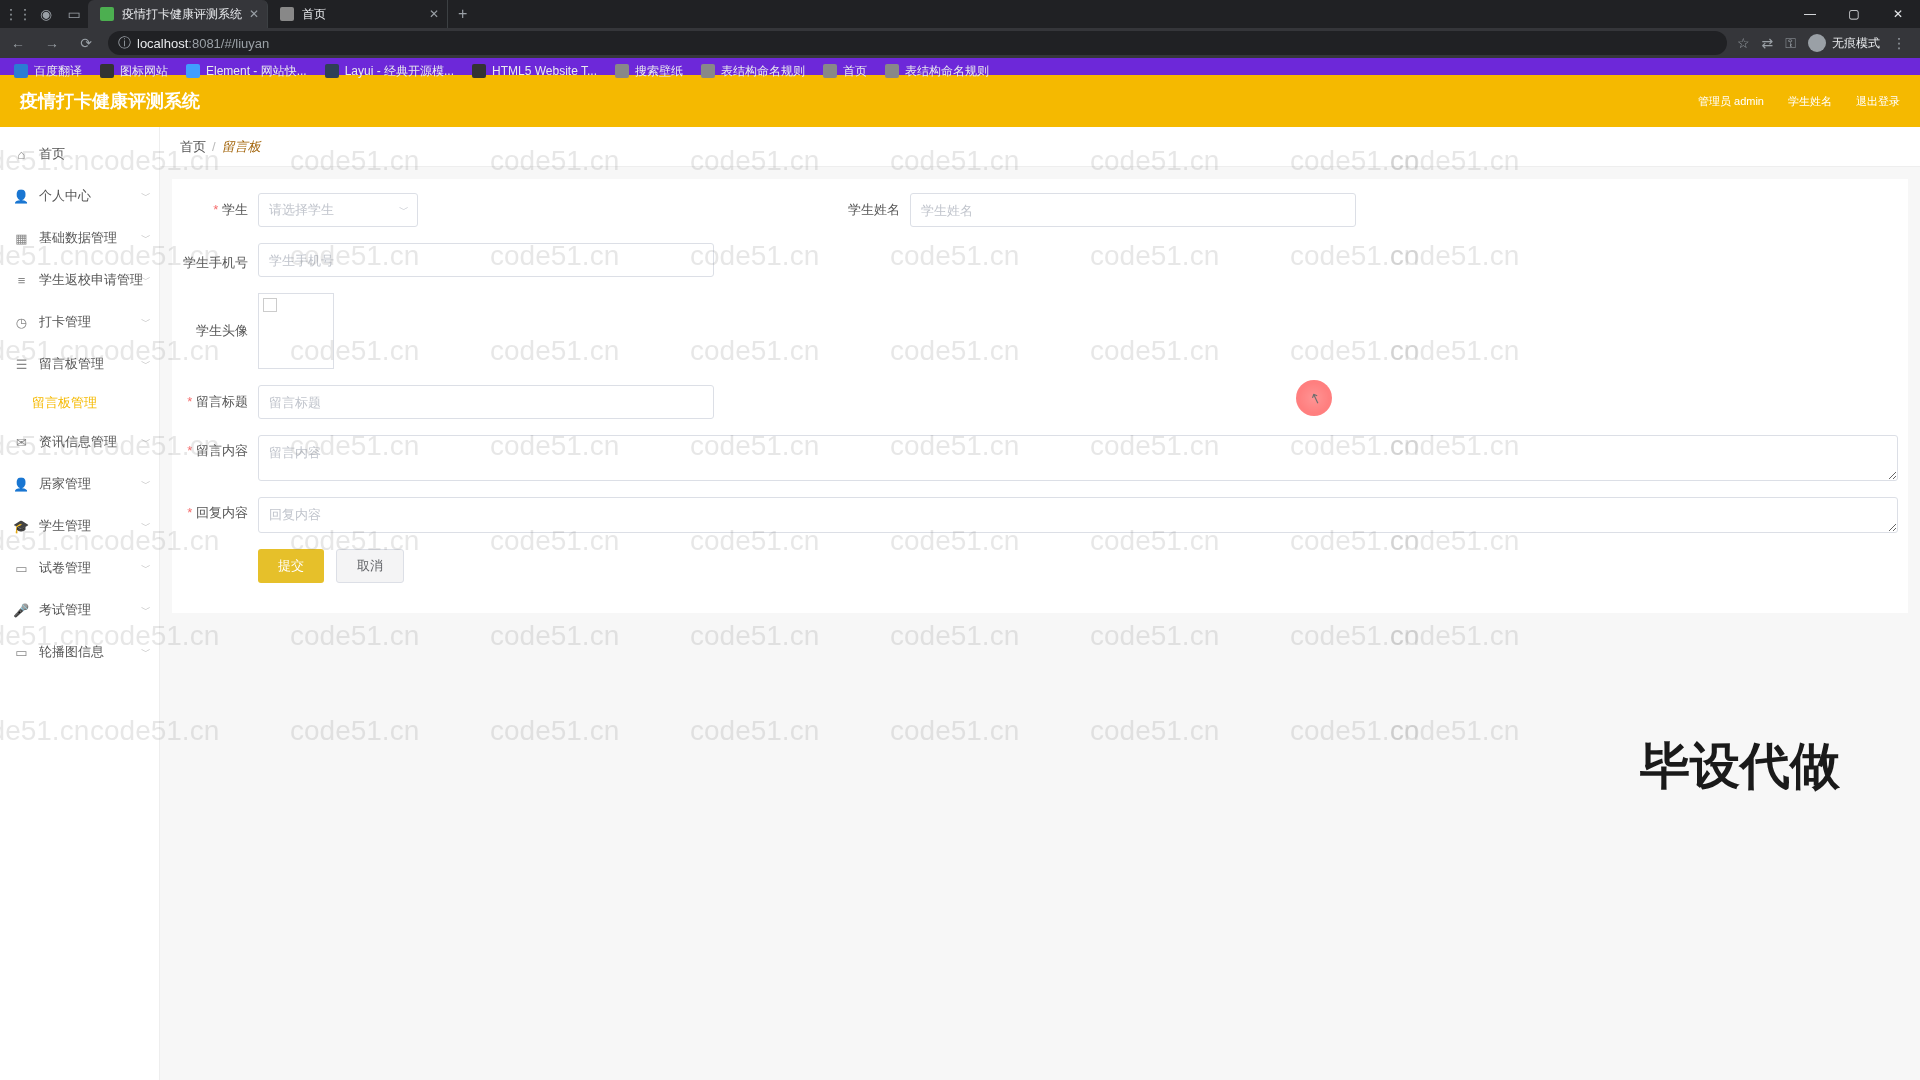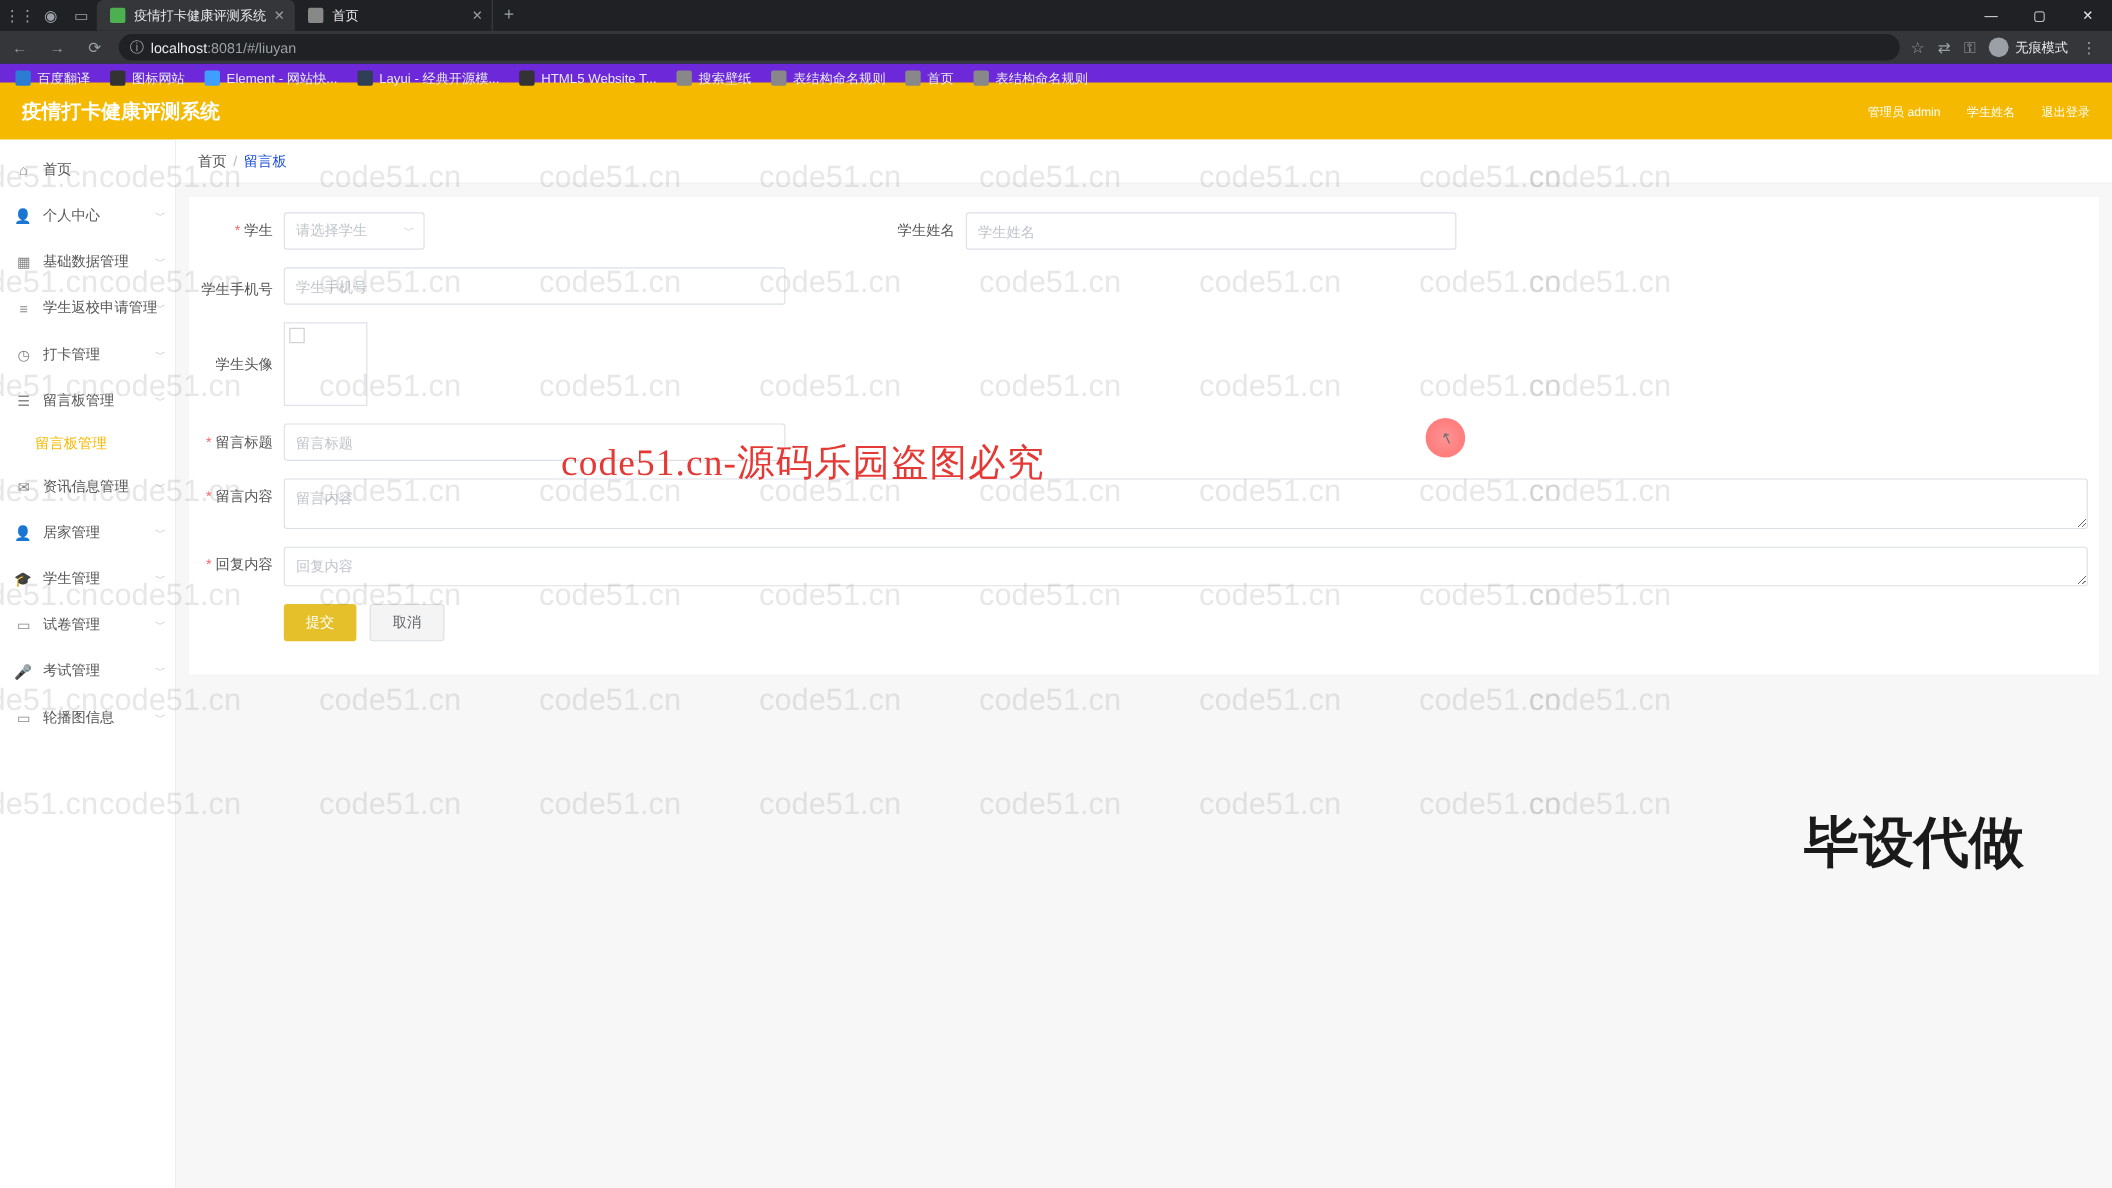--- a/index.html
+++ b/index.html
@@ -42,37 +42,37 @@
 .sidebar { width: 160px; background: #fff; border-right: 1px solid #eee; padding-top: 6px; font-size: 13px; color: #555; }
 .side-item { display: flex; align-items: center; height: 42px; padding: 0 14px; gap: 10px; position: relative; cursor: pointer; }
 .side-item .sicon { width: 15px; height: 15px; display: flex; align-items: center; justify-content: center; color: #888; }
 .side-item .chev { position: absolute; right: 8px; color: #bbb; font-size: 10px; }
 .side-sub { padding-left: 32px; height: 36px; display: flex; align-items: center; color: #f5b900; font-size: 13px; }
 
 
 .main { flex: 1; background: #f5f5f5cc; padding: 0; }
 .breadcrumb { height: 40px; display: flex; align-items: center; padding: 0 20px; background: #fff; border-bottom: 1px solid #eee; font-size: 13px; color: #555; gap: 6px; }
 .breadcrumb .sep { color: #bbb; }
-.breadcrumb .cur { color: #1d4ed8; }
+.breadcrumb .cur { color: #a16207; font-style: italic; }
 
 .form-area { background: #fff; margin: 12px; padding: 14px 10px 30px 10px; }
 .form-row { display: flex; align-items: flex-start; margin-bottom: 16px; }
 .form-group { display: flex; align-items: center; }
 .flabel { width: 76px; text-align: right; font-size: 13px; color: #555; padding-right: 10px; line-height: 32px; }
 .flabel.req::before { content: "* "; color: #f56c6c; }
 .flabel.multi { line-height: 1.4; padding-top: 6px; }
 .finput, .fselect, .ftextarea { border: 1px solid #dcdfe6; border-radius: 3px; height: 34px; padding: 0 10px; font-size: 13px; color: #606266; background: #fff; }
 .finput::placeholder, .ftextarea::placeholder { color: #c0c4cc; }
 .fselect { position: relative; display: flex; align-items: center; color: #c0c4cc; }
 .fselect .sel-arrow { position: absolute; right: 8px; color: #c0c4cc; font-size: 10px; }
 .ftextarea { height: 46px; padding: 8px 10px; resize: vertical; width: 100%; }
 .avatar-box { width: 76px; height: 76px; border: 1px solid #dcdfe6; background: #fff; position: relative; }
 .avatar-box .brk { position: absolute; top: 4px; left: 4px; width: 14px; height: 14px; border: 1px solid #ccc; }
 
-.g1 { width: 128px; }
+.g1 { width: 160px; }
 .g2 { width: 446px; }
 .g3 { width: 456px; }
 .gfull { flex: 1; }
 
 .btn-row { padding-left: 76px; display: flex; gap: 12px; }
 .btn { height: 34px; padding: 0 20px; border-radius: 3px; font-size: 13px; border: none; cursor: pointer; }
 .btn-primary { background: #e6c02a; color: #fff; }
 .btn-default { background: #f4f4f5; border: 1px solid #dcdfe6; color: #606266; }
 
 
@@ -303,21 +303,20 @@
 
       <div class="btn-row">
         <button class="btn btn-primary">提交</button>
         <button class="btn btn-default">取消</button>
       </div>
     </div>
   </div>
 </div>
 
 <div class="wm-layer" id="wm-layer">
-  <div class="wm-center">code51.cn-源码乐园盗图必究</div>
   <div class="wm-corner">毕设代做</div>
 <span class="wm-text" style="left: -40px; top: 145px;">code51.cn</span>
     <span class="wm-text" style="left: 90px; top: 145px;">code51.cn</span>
     <span class="wm-text" style="left: 290px; top: 145px;">code51.cn</span>
     <span class="wm-text" style="left: 490px; top: 145px;">code51.cn</span>
     <span class="wm-text" style="left: 690px; top: 145px;">code51.cn</span>
     <span class="wm-text" style="left: 890px; top: 145px;">code51.cn</span>
     <span class="wm-text" style="left: 1090px; top: 145px;">code51.cn</span>
     <span class="wm-text" style="left: 1290px; top: 145px;">code51.cn</span>
     <span class="wm-text" style="left: 1390px; top: 145px;">code51.cn</span>

